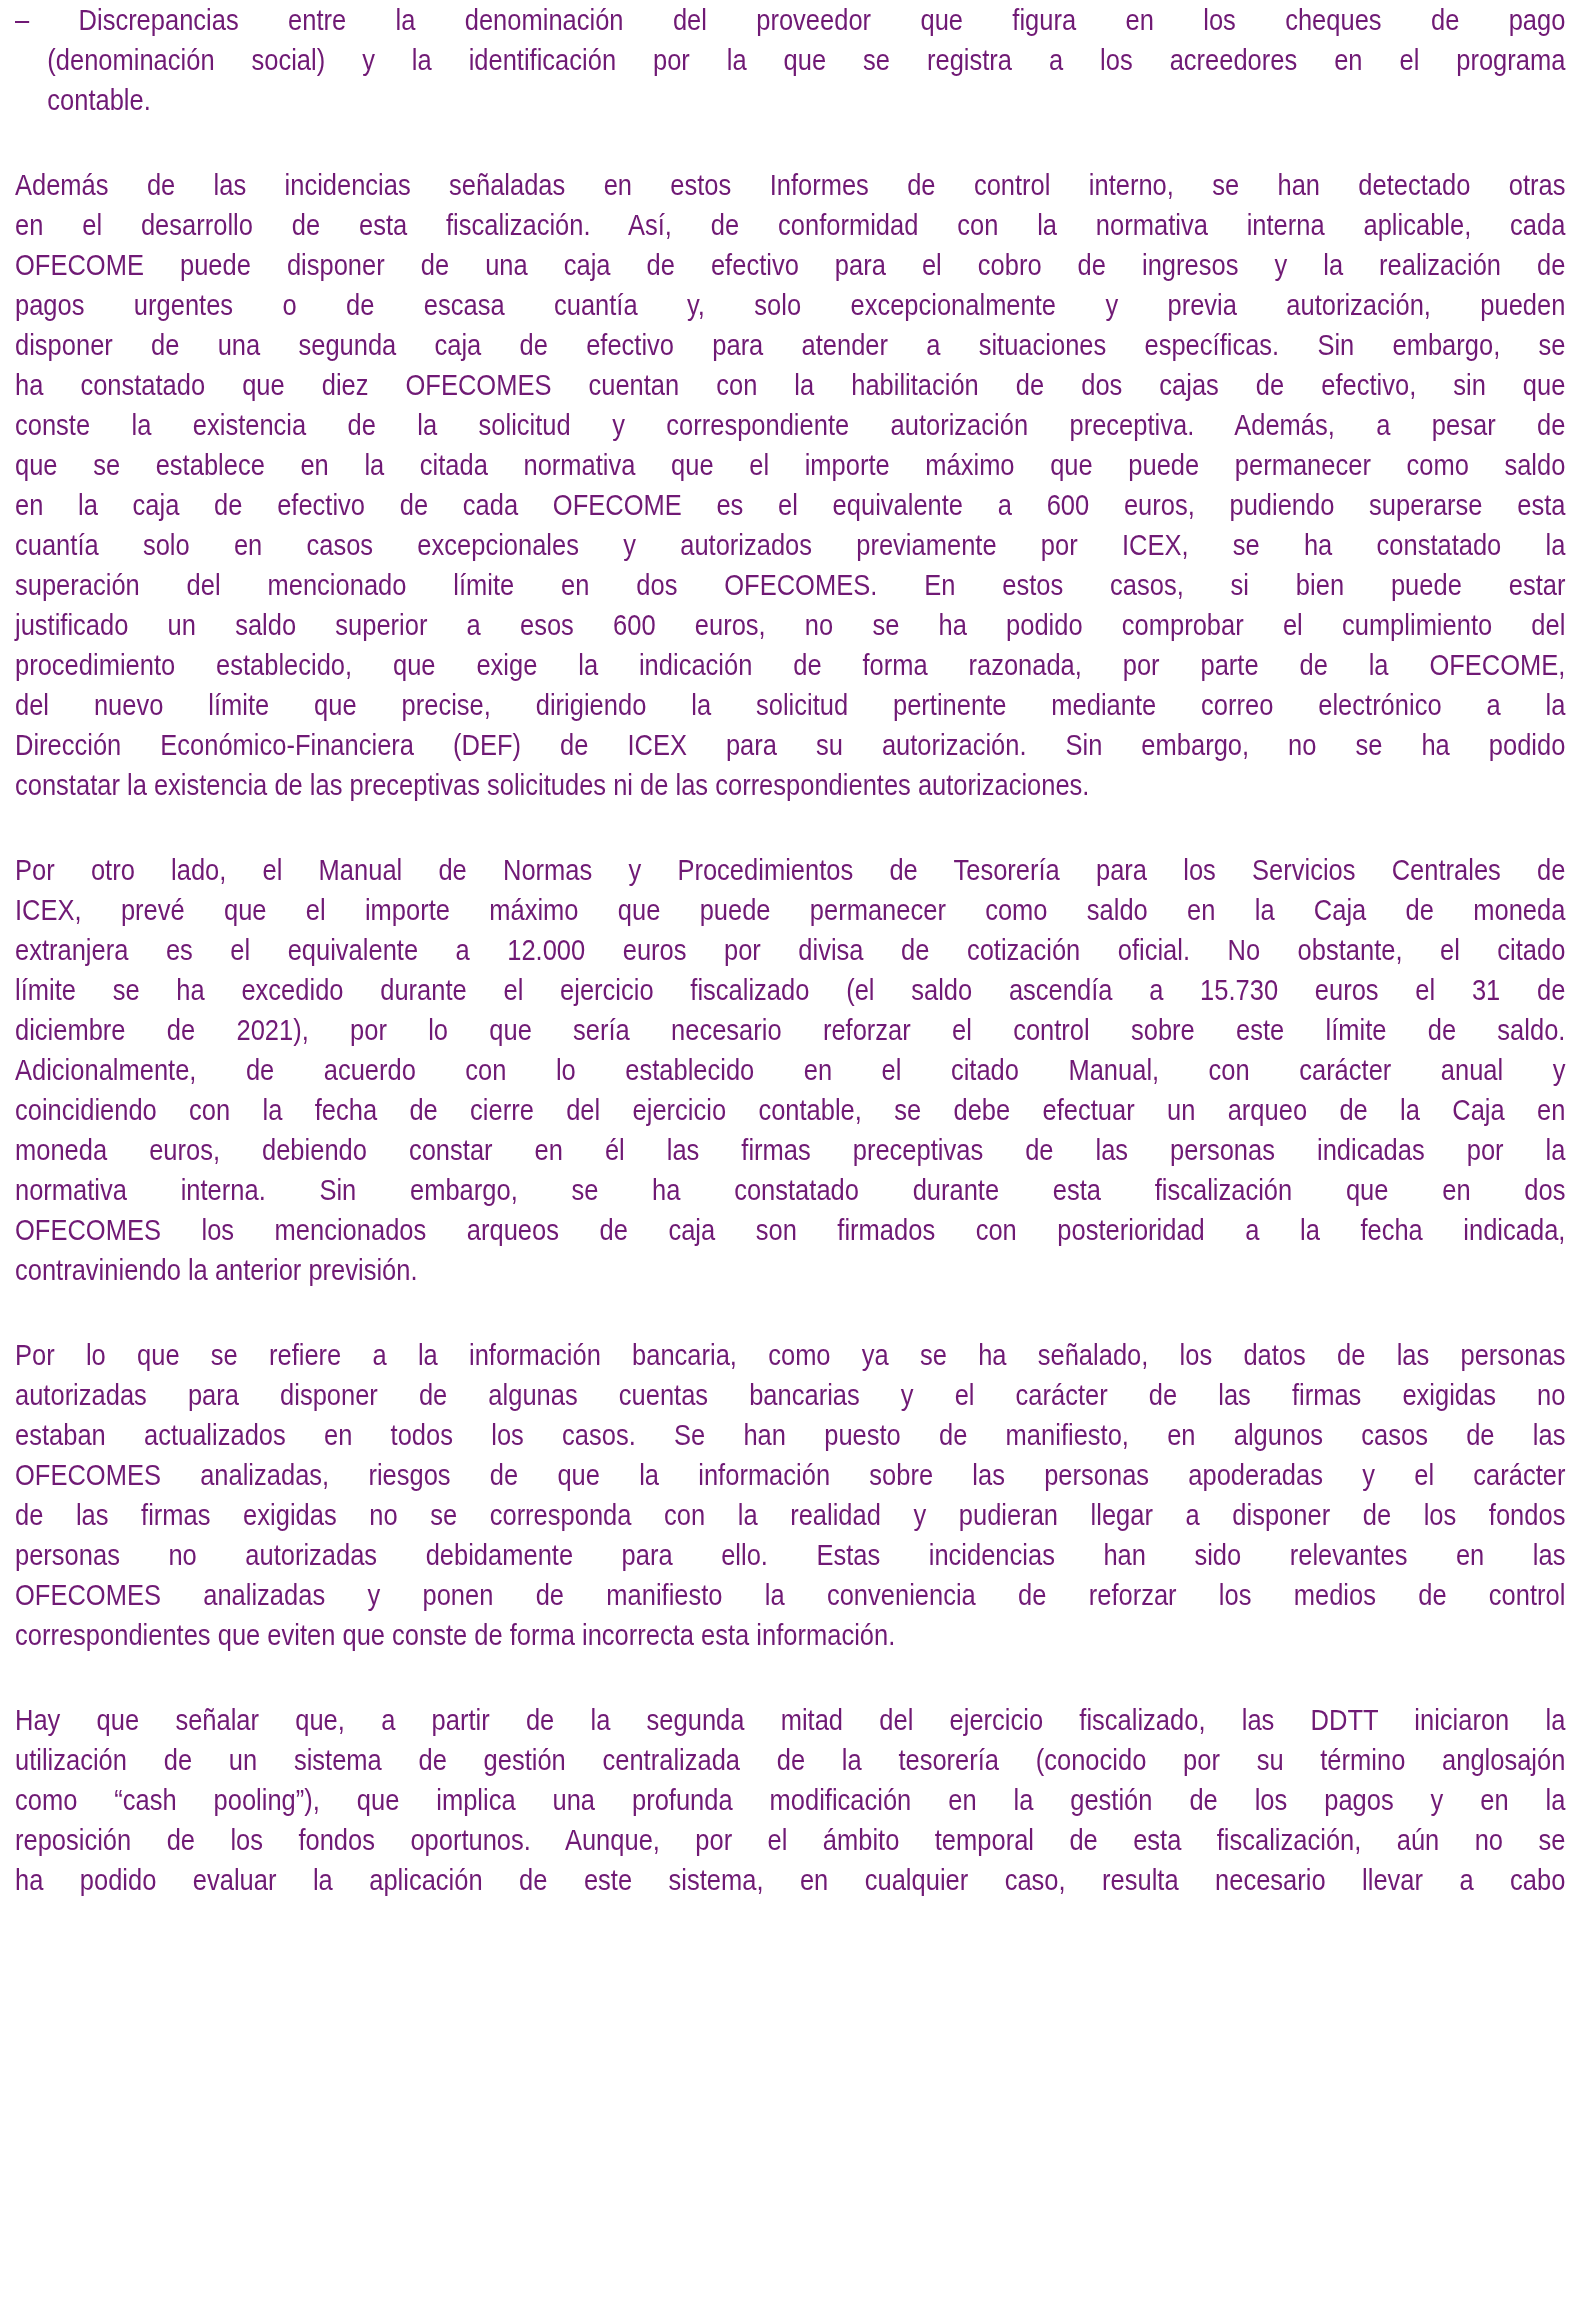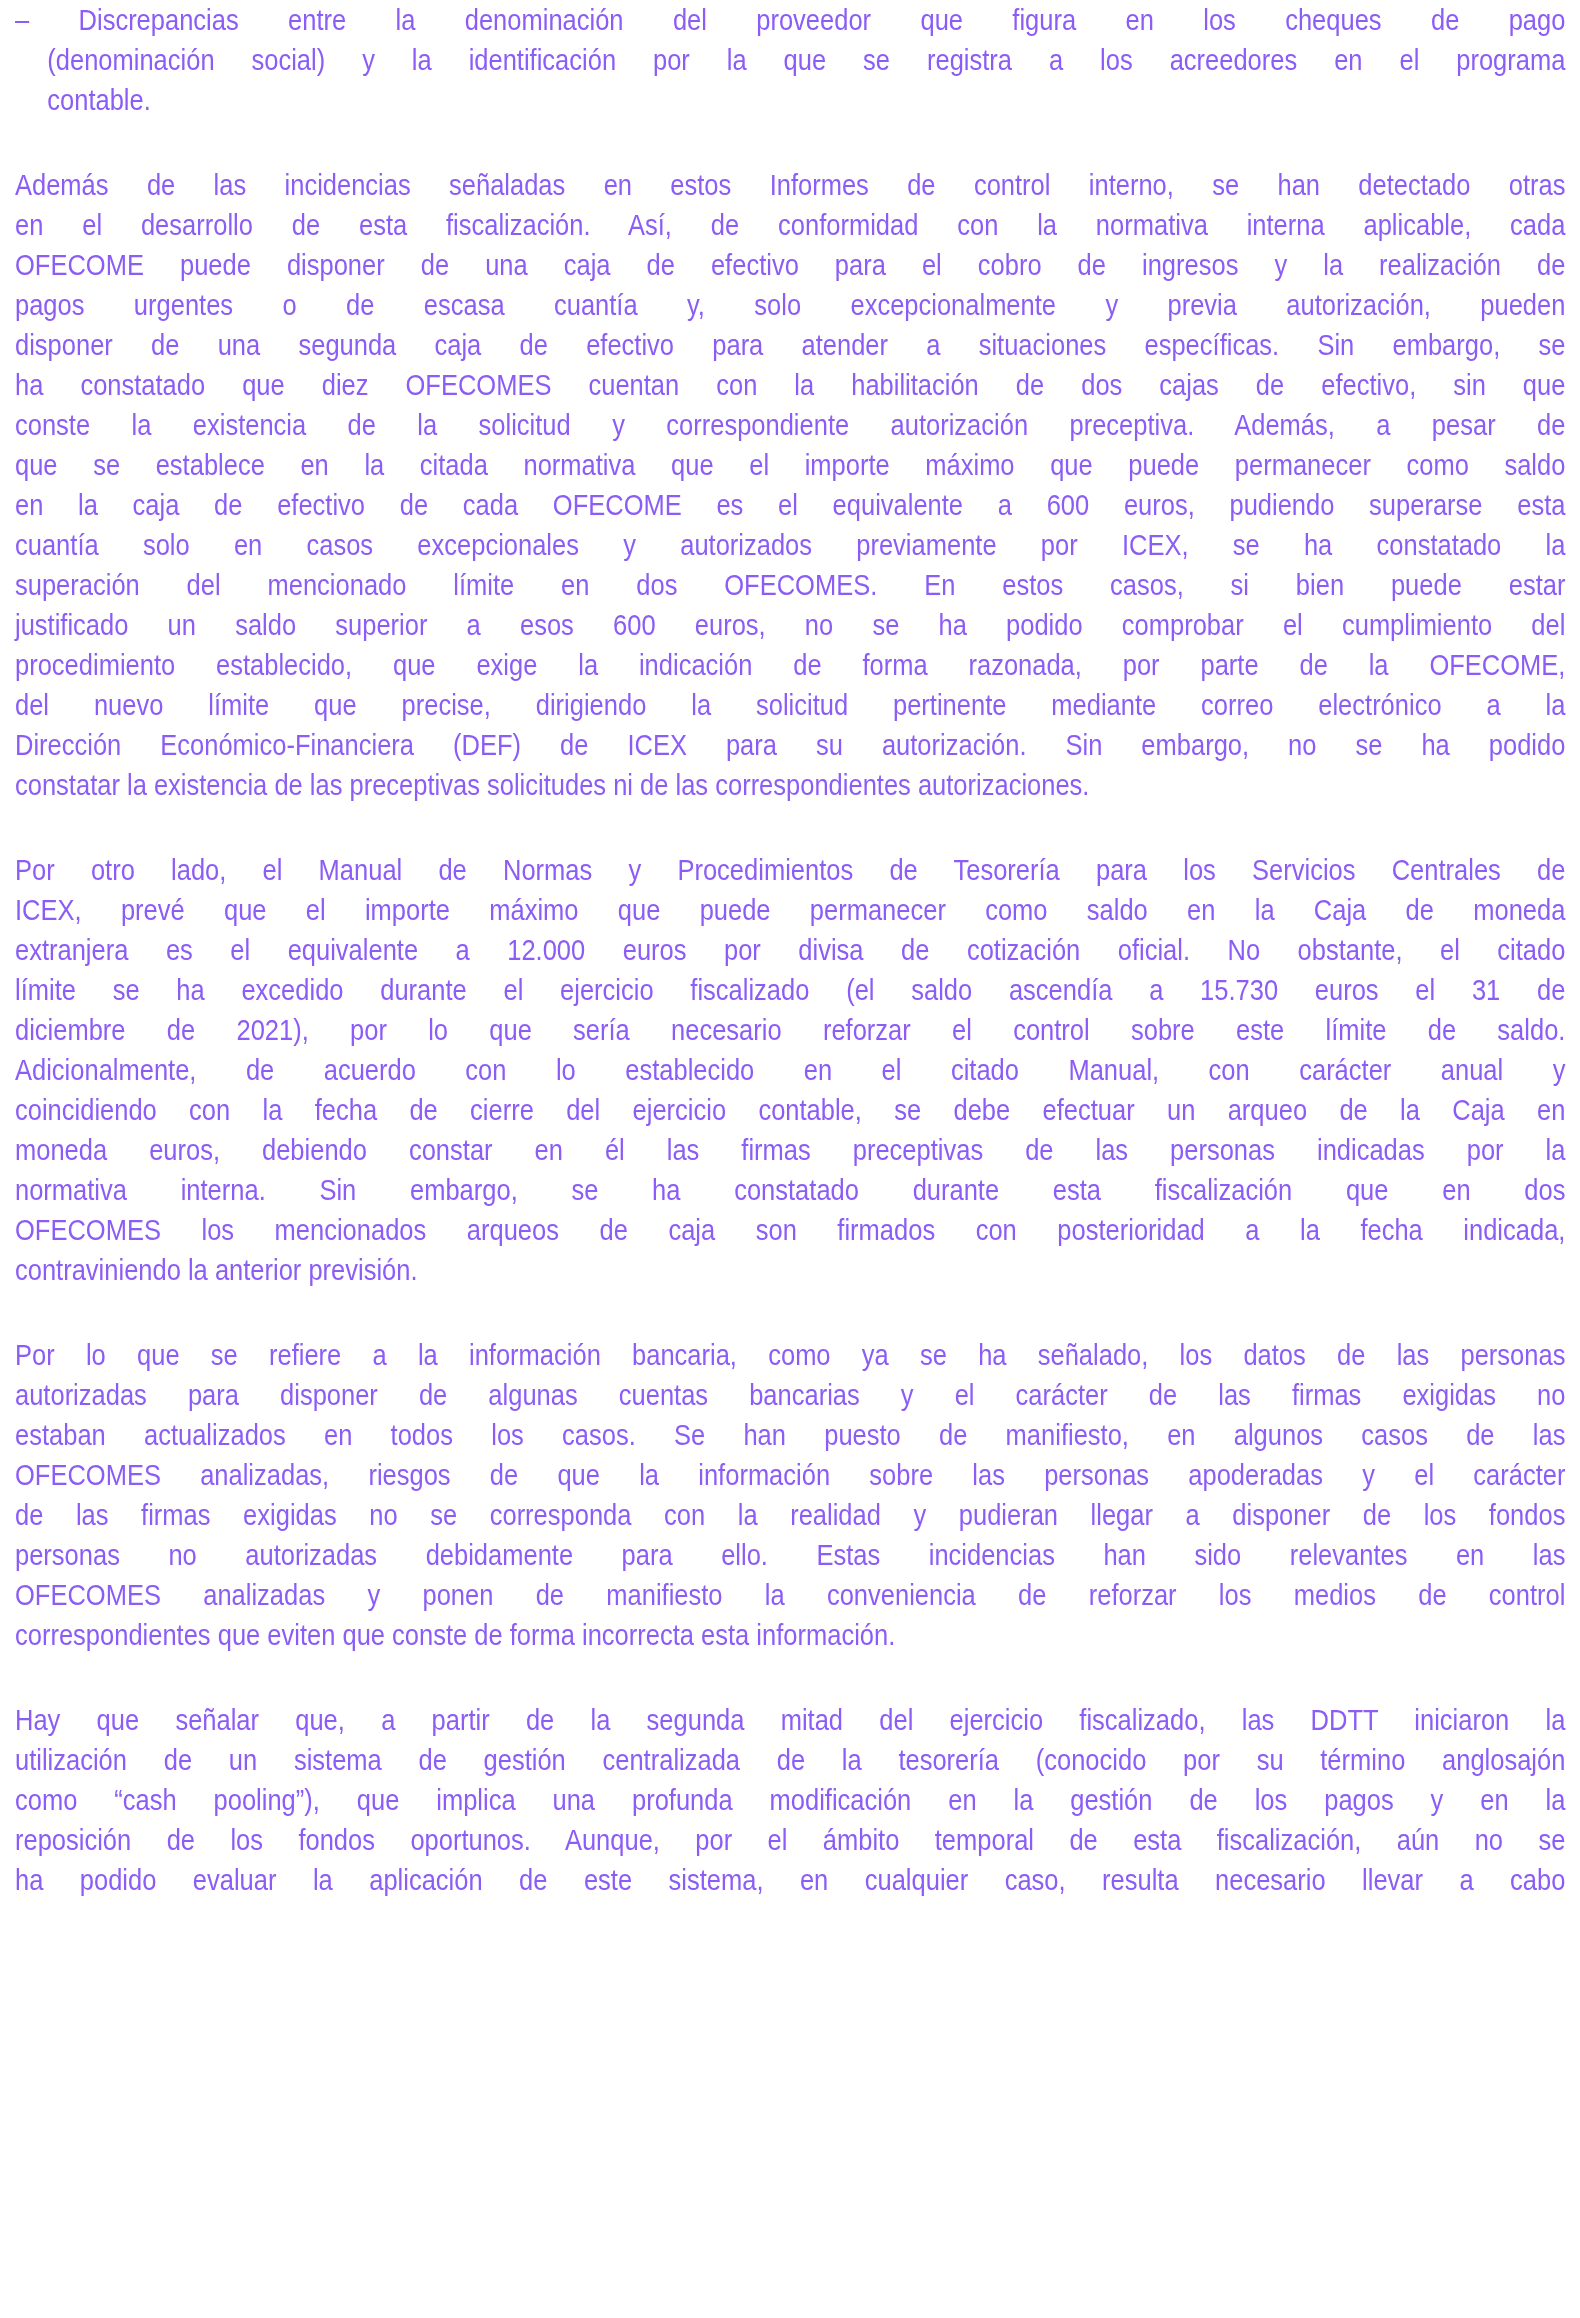--- a/index.html
+++ b/index.html
@@ -6,21 +6,21 @@
     margin: 0;
     padding: 0;
     background: #ffffff;
   }
   .page {
     position: relative;
     width: 1580px;
     height: 2319px;
     background: #ffffff;
     overflow: hidden;
-    color: #8b5cf6;
+    color: #701a75;
     font-family: "Liberation Sans", "DejaVu Sans", sans-serif;
   }
   
   .text-col {
     position: absolute;
     left: 15px;
     top: 0;
     width: 1824px;
     transform: scaleX(0.85);
     transform-origin: 0 0;

